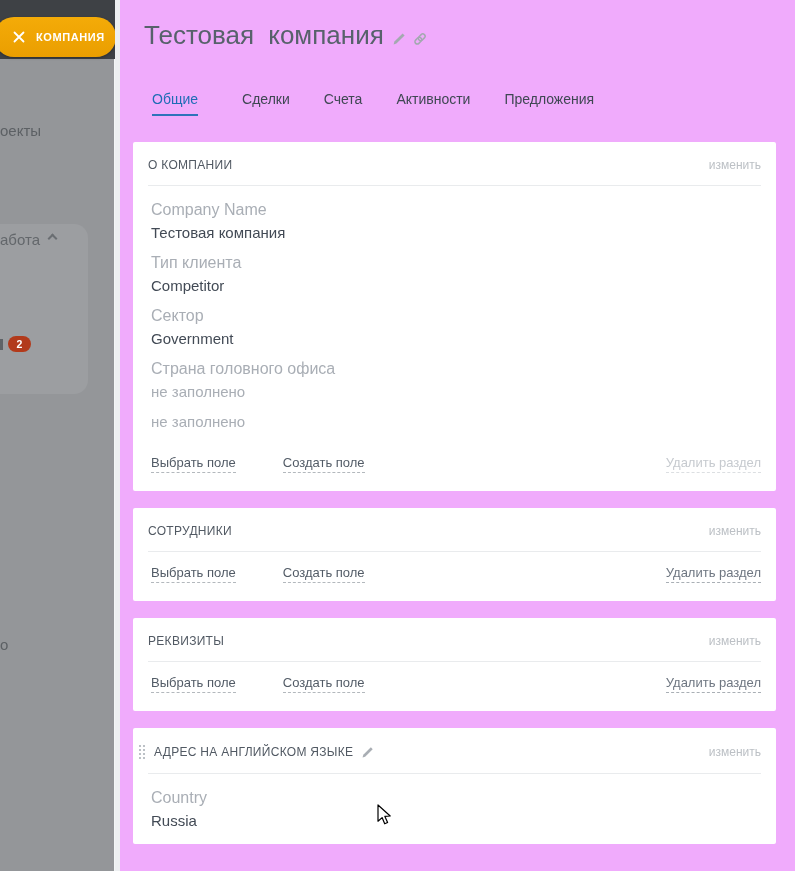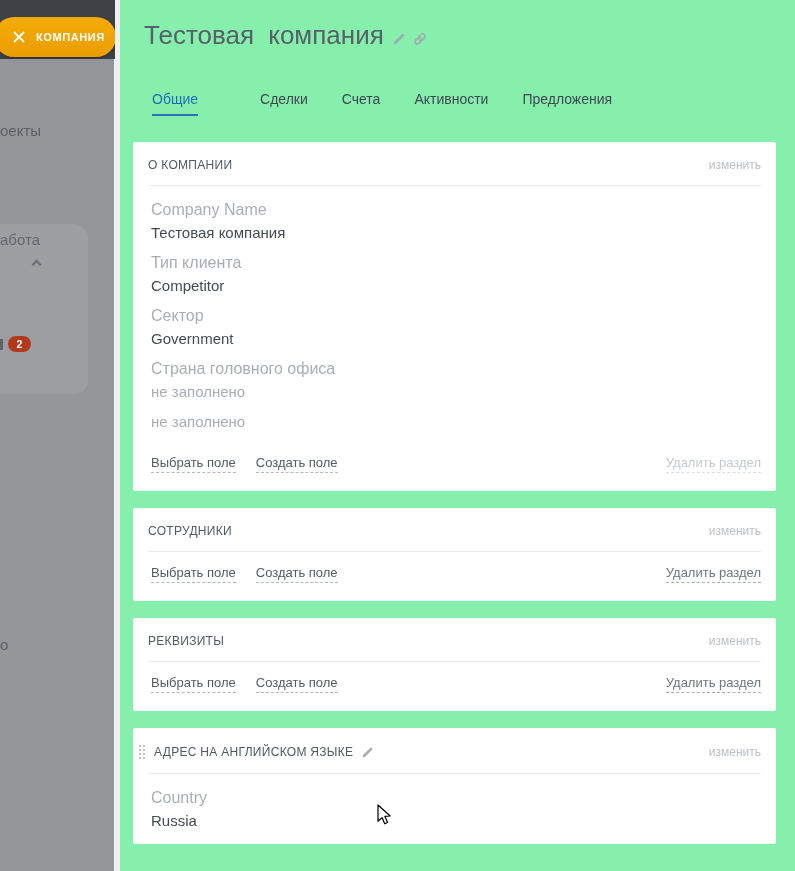--- a/index.html
+++ b/index.html
@@ -15,60 +15,60 @@
   .company-pill {
     position:absolute; left:-6px; top:17px; width:122px; height:40px;
     border-radius:20px; background:linear-gradient(180deg,#f4ab08,#ea9e00);
     display:flex; align-items:center; padding-left:19px; gap:11px;
     box-shadow:0 1px 3px rgba(0,0,0,.3); cursor:pointer;
   }
   .company-pill .plabel { color:#fff; font-size:11px; font-weight:bold; letter-spacing:.6px; }
   .sb-frag { position:absolute; color:#5c6064; font-size:15px; white-space:nowrap; }
   .frag-projects { left:0; top:122px; }
   .sb-panel { position:absolute; left:-18px; top:224px; width:106px; height:170px; background:#9c9ea1; border-radius:14px; }
-  .frag-work { left:0; top:231px; color:#63676b; display:flex; align-items:flex-end; gap:9px;flex-direction:column; }
+  .frag-work { left:0; top:231px; color:#63676b; display:flex; align-items:flex-start; gap:9px; }
   .chev-up { width:7px; height:7px; border-left:2px solid #6a6e72; border-top:2px solid #6a6e72; transform:rotate(45deg); margin-top:4px; }
   .sb-sliver { position:absolute; left:0; top:339px; width:3px; height:11px; background:#5f6367; }
   .sb-badge {
     position:absolute; left:8px; top:336px; min-width:23px; height:16px; border-radius:8px;
     background:#b23a1b; color:#fff; font-size:10.5px; font-weight:bold;
     display:flex; align-items:center; justify-content:center; padding:0 6px;
   }
   .frag-o { left:0; top:636px; }
   .gap-strip { position:absolute; left:115px; top:0; width:5px; height:871px; background:#edeff1; }
 
   
-  .main { position:absolute; left:120px; top:0; width:675px; height:871px; background:#86efac; overflow:hidden; }
+  .main { position:absolute; left:120px; top:0; width:675px; height:871px; background:#f0abfc; overflow:hidden; }
   .title-row { display:flex; align-items:center; gap:9px; margin:20px 0 0 24px; }
   .page-title { font-size:26px; color:#57616b; font-weight:normal; word-spacing:7px; }
   .title-icons { display:flex; align-items:center; gap:7px; margin-top:6px; }
   .icon-btn { display:inline-flex; cursor:pointer; }
 
   .tabs { display:flex; gap:34px; margin:40px 0 0 32px; }
   .tab { font-size:14px; color:#3f4753; padding-bottom:7px; cursor:pointer; white-space:nowrap; }
   .tab.active { color:#1f6cb5; border-bottom:2px solid #2e73ba; }
-  .tab:first-child { margin-right:28px; }
+  .tab:first-child { margin-right:10px; }
 
   .cards { margin-top:26px; }
   .card { width:643px; margin:0 0 17px 13px; background:#ffffff; border-radius:2px; }
   .card-header { display:flex; justify-content:space-between; align-items:center; padding:16px 15px 13px 15px; }
   .card-header-left { display:flex; align-items:center; }
   .card-title { font-size:12px; color:#515963; letter-spacing:.3px; }
   .edit-link { font-size:12px; color:#bcc0c5; cursor:pointer; }
   .card-divider { border-top:1px solid #e9ebed; margin:0 15px; }
 
   .fields { padding:15px 15px 2px 18px; }
   .field { margin-bottom:13px; }
   .f-label { font-size:16px; color:#a9aeb5; margin-bottom:5px; }
   .f-value { font-size:15px; color:#424a55; }
   .f-value.muted { color:#a9aeb5; }
 
   .card-footer { display:flex; justify-content:space-between; align-items:center; padding:10px 15px 18px 18px; }
   .card-footer.only { padding-top:13px; }
-  .flinks { display:flex; gap:20px; }
+  .flinks { display:flex; gap:47px; }
   .flink { font-size:13px; color:#525b66; border-bottom:1px dashed #b3b8bd; padding-bottom:2px; cursor:pointer; white-space:nowrap; }
   .flink.del { color:#6e7681; border-bottom-color:#a9afb5; }
   .flink.del.disabled { color:#c6cacf; border-bottom-color:#dcdfe2; }
 
   .drag-handle { width:8px; height:16px; margin-right:8px; position:relative; cursor:grab; }
   .drag-handle::before {
     content:""; position:absolute; left:1px; top:1px; width:2px; height:2px; background:#bcc1c6;
     box-shadow:4px 0 #bcc1c6, 0 4px #bcc1c6, 4px 4px #bcc1c6, 0 8px #bcc1c6, 4px 8px #bcc1c6, 0 12px #bcc1c6, 4px 12px #bcc1c6;
   }
   .hdr-pencil { margin-left:9px; display:inline-flex; cursor:pointer; }

